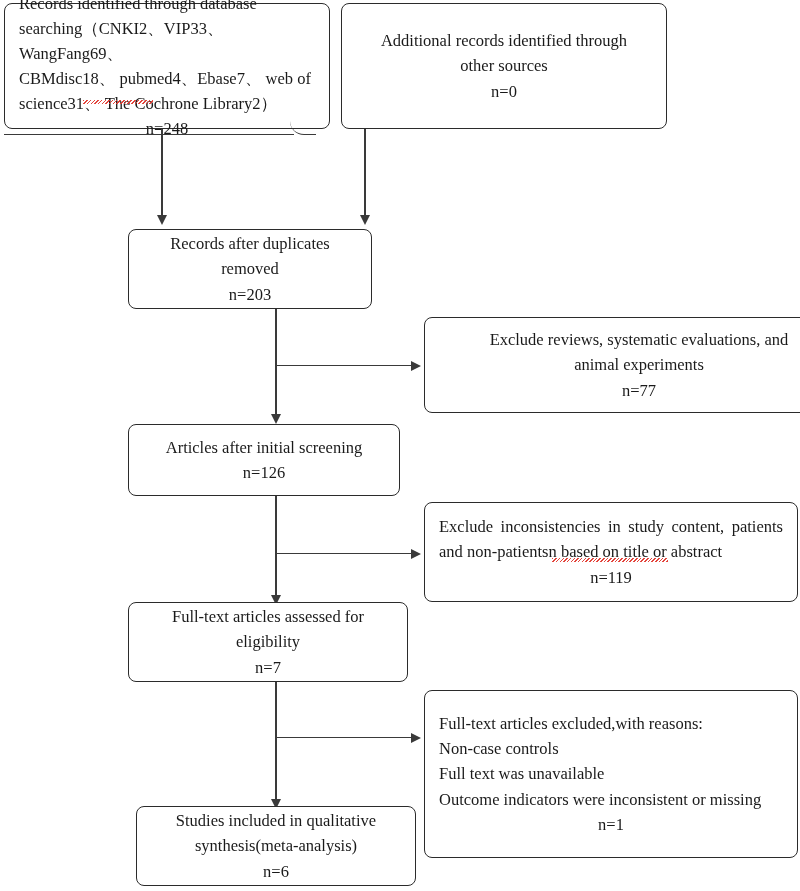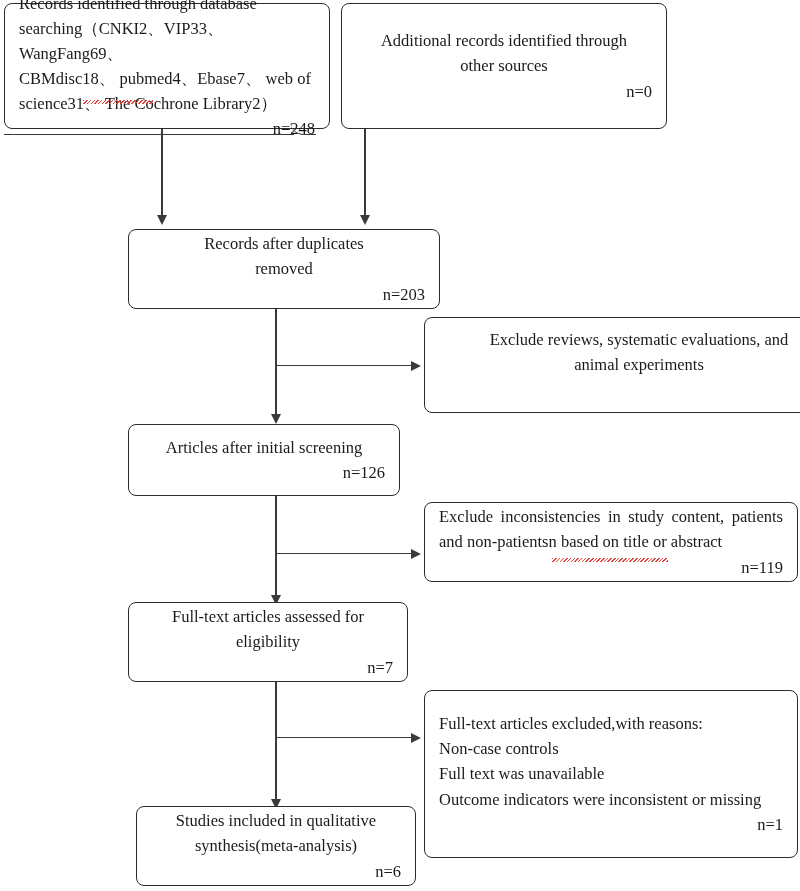--- a/index.html
+++ b/index.html
@@ -33,21 +33,21 @@
     font-size: 16.5px;
     line-height: 1.52;
   }
   .ln {
     display: block;
     white-space: pre-wrap;
   }
   .center { text-align: center; }
   .just   { text-align: justify; text-align-last: left; }
   .left   { text-align: left; }
-  .nline  { text-align: right; display: block; }
+  .nline  { text-align: center; display: block; }
 
   
   .squiggle {
     position: absolute;
     height: 4px;
     background-image:
       repeating-linear-gradient(135deg,
         #e23b32 0px, #e23b32 1.1px,
         rgba(255,255,255,0) 1.1px, rgba(255,255,255,0) 2.6px);
     opacity: .95;
@@ -110,21 +110,21 @@
 
   <div class="vline" style="left:161px; top:129px; height:87px;"></div>
   <div class="arrow-down" style="left:156.5px; top:215px;"></div>
 
   <div class="hline" style="left:4px; top:134px; width:290px;"></div>
   <div class="elbow" style="left:290px; top:110px; width:26px; height:25px; border-left:none;"></div>
 
   <div class="vline" style="left:364px; top:129px; height:87px;"></div>
   <div class="arrow-down" style="left:359.5px; top:215px;"></div>
 
-  <div class="node" style="left:128px; top:229px; width:312px; height:80px;">
+  <div class="node" style="left:128px; top:229px; width:244px; height:80px;">
     <div class="lines">
       <span class="ln center">Records after duplicates</span>
       <span class="ln center">removed</span>
       <span class="nline">n=203</span>
     </div>
   </div>
 
   <div class="vline" style="left:275px; top:309px; height:107px;"></div>
   <div class="arrow-down" style="left:270.5px; top:414px;"></div>
 
@@ -145,21 +145,21 @@
       <span class="nline">n=126</span>
     </div>
   </div>
 
   <div class="vline" style="left:275px; top:496px; height:101px;"></div>
   <div class="arrow-down" style="left:270.5px; top:595px;"></div>
 
   <div class="hline" style="left:277px; top:553px; width:134px;"></div>
   <div class="arrow-right" style="left:411px; top:548.5px;"></div>
 
-  <div class="node" style="left:424px; top:502px; width:374px; height:80px;">
+  <div class="node" style="left:424px; top:502px; width:374px; height:100px;">
     <div class="lines">
       <span class="ln just">Exclude inconsistencies in study content, patients and non-patientsn based on title or abstract</span>
       <span class="nline">n=119</span>
     </div>
     <div class="squiggle" style="left:127px; top:55px; width:116px;"></div>
   </div>
 
   <div class="node" style="left:128px; top:602px; width:280px; height:80px;">
     <div class="lines">
       <span class="ln center">Full-text articles assessed for</span>

